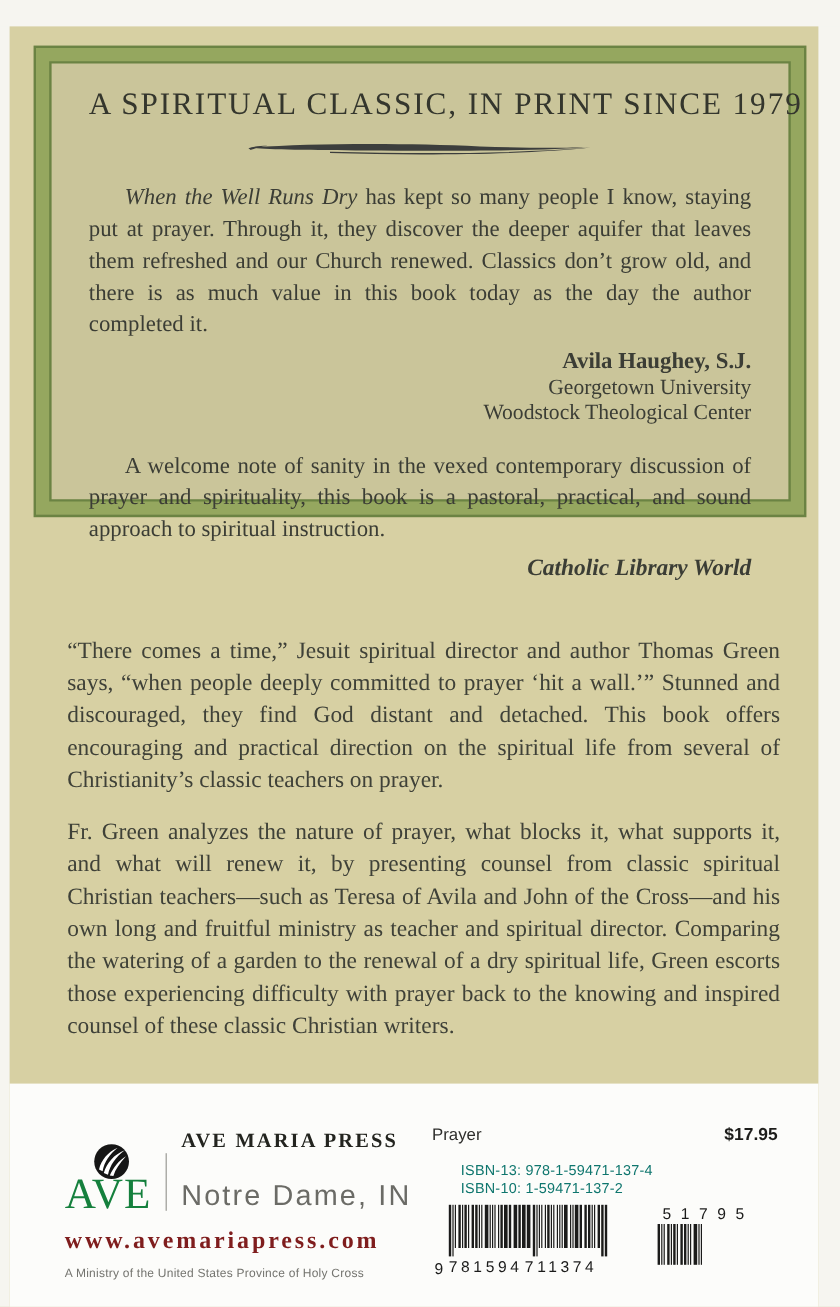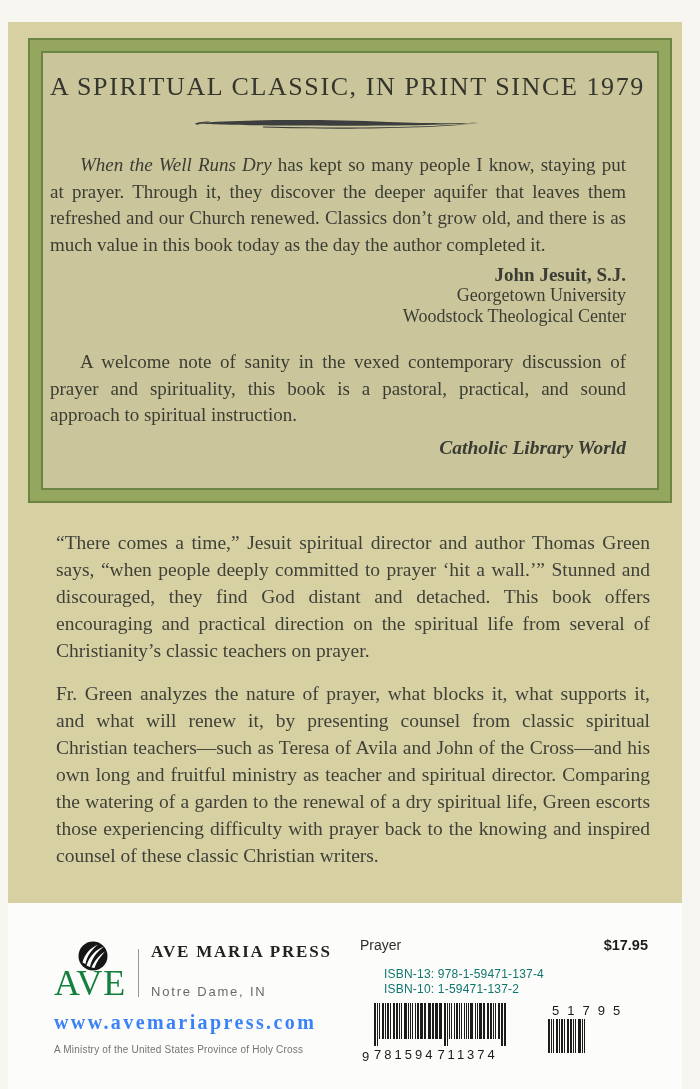--- a/index.html
+++ b/index.html
@@ -13,26 +13,26 @@
   }
   .scan-margin-top{position:absolute;top:0;left:0;width:700px;height:22px;background:#f6f5f0;}
   .cover{
     position:absolute;left:8px;top:22px;right:18px;bottom:0;
     background:#d7d0a3;
     display:flex;flex-direction:column;
   }
   .cover-main{height:881px;position:relative;}
   
   .review-box{
-    position:absolute;left:20px;top:16px;width:644px;height:465px;
+    position:absolute;left:20px;top:16px;width:644px;height:393px;
     background:#cac59a;
     border:2px solid #6b8343;
     box-shadow:inset 0 0 0 11px #95a75f, inset 0 0 0 13px #6b8343;
     box-sizing:border-box;
-    padding:32px 44px 20px 20px;
+    padding:32px 44px 20px 44px;
   }
   .headline{
     text-align:center;
     font-size:26px;
     letter-spacing:1.6px;
     color:#34362d;
     white-space:nowrap;
     margin:0 0 14px 0;
   }
   .brush{display:block;margin:0 auto 20px auto;}
@@ -78,26 +78,26 @@
     font-size:36px;letter-spacing:1px;color:#15803d;line-height:1;
   }
   .pub-divider{width:1px;background:#9a9a95;height:48px;margin:0 12px 2px 10px;flex:none;}
   .pub-text{padding-bottom:0;}
   .pub-name{
     font-family:"Liberation Serif", serif;
     font-size:17px;letter-spacing:1.8px;color:#23241f;font-weight:600;
     margin-bottom:4px;white-space:nowrap;
   }
   .pub-city{
-    font-size:13px;letter-spacing:1.8px;color:#6b6b66;white-space:nowrap;margin-top:22px;
+    font-size:24px;letter-spacing:1.8px;color:#6b6b66;white-space:nowrap;margin-top:22px;
   }
   .pub-site{
     font-family:"Liberation Serif", serif;
     font-weight:bold;font-size:20px;letter-spacing:2.4px;
-    color:#3b82f6;margin-top:12px;white-space:nowrap;
+    color:#7f1d1d;margin-top:12px;white-space:nowrap;
   }
   .pub-ministry{
     font-size:10px;color:#74746f;letter-spacing:0.2px;margin-top:10px;white-space:nowrap;
   }
   .footer-right{position:absolute;left:352px;top:34px;width:296px;}
   .cat-price{display:flex;justify-content:space-between;align-items:baseline;padding-right:8px;}
   .category{font-size:14px;color:#2e2e2c;}
   .price{font-size:14.5px;font-weight:bold;color:#1d1d1b;}
   .isbn-block{margin:14px 0 6px 24px;line-height:15px;}
   .isbn{font-size:12px;color:#0f766e;letter-spacing:0.2px;}
@@ -129,21 +129,21 @@
 
       <svg class="brush" width="290" height="16" viewBox="0 0 290 16">
         <path d="M4,7 C50,3.5 130,3 195,6 C235,7.5 268,7.5 286,6.5 C255,9.5 180,10 100,9.5 C50,9.2 12,8.8 4,7 Z" fill="#3c3e3d"></path>
         <path d="M70,10.5 C150,12.5 225,12 287,7 C240,12.5 150,14 70,11.5 Z" fill="#3c3e3d"></path>
         <path d="M2,7.5 C6,6 12,5.5 18,5.5 C10,7 6,8 4,9 Z" fill="#3c3e3d"></path>
       </svg>
 
       <p class="quote"><span class="lead-italic">When the Well Runs Dry</span><span> has kept so many people I know, staying put at prayer. Through it, they discover the deeper aquifer that leaves them refreshed and our Church renewed. Classics don’t grow old, and there is as much value in this book today as the day the author completed it.</span></p>
 
       <div class="attribution">
-        <div class="attr-name">John Jesuit, S.J.</div>
+        <div class="attr-name">Avila Haughey, S.J.</div>
         <div class="attr-line">Georgetown University</div>
         <div class="attr-line">Woodstock Theological Center</div>
       </div>
 
       <div class="quote-gap"></div>
 
       <p class="quote">A welcome note of sanity in the vexed contemporary discussion of prayer and spirituality, this book is a pastoral, practical, and sound approach to spiritual instruction.</p>
       <div class="attribution-italic">Catholic Library World</div>
     </div>
 

